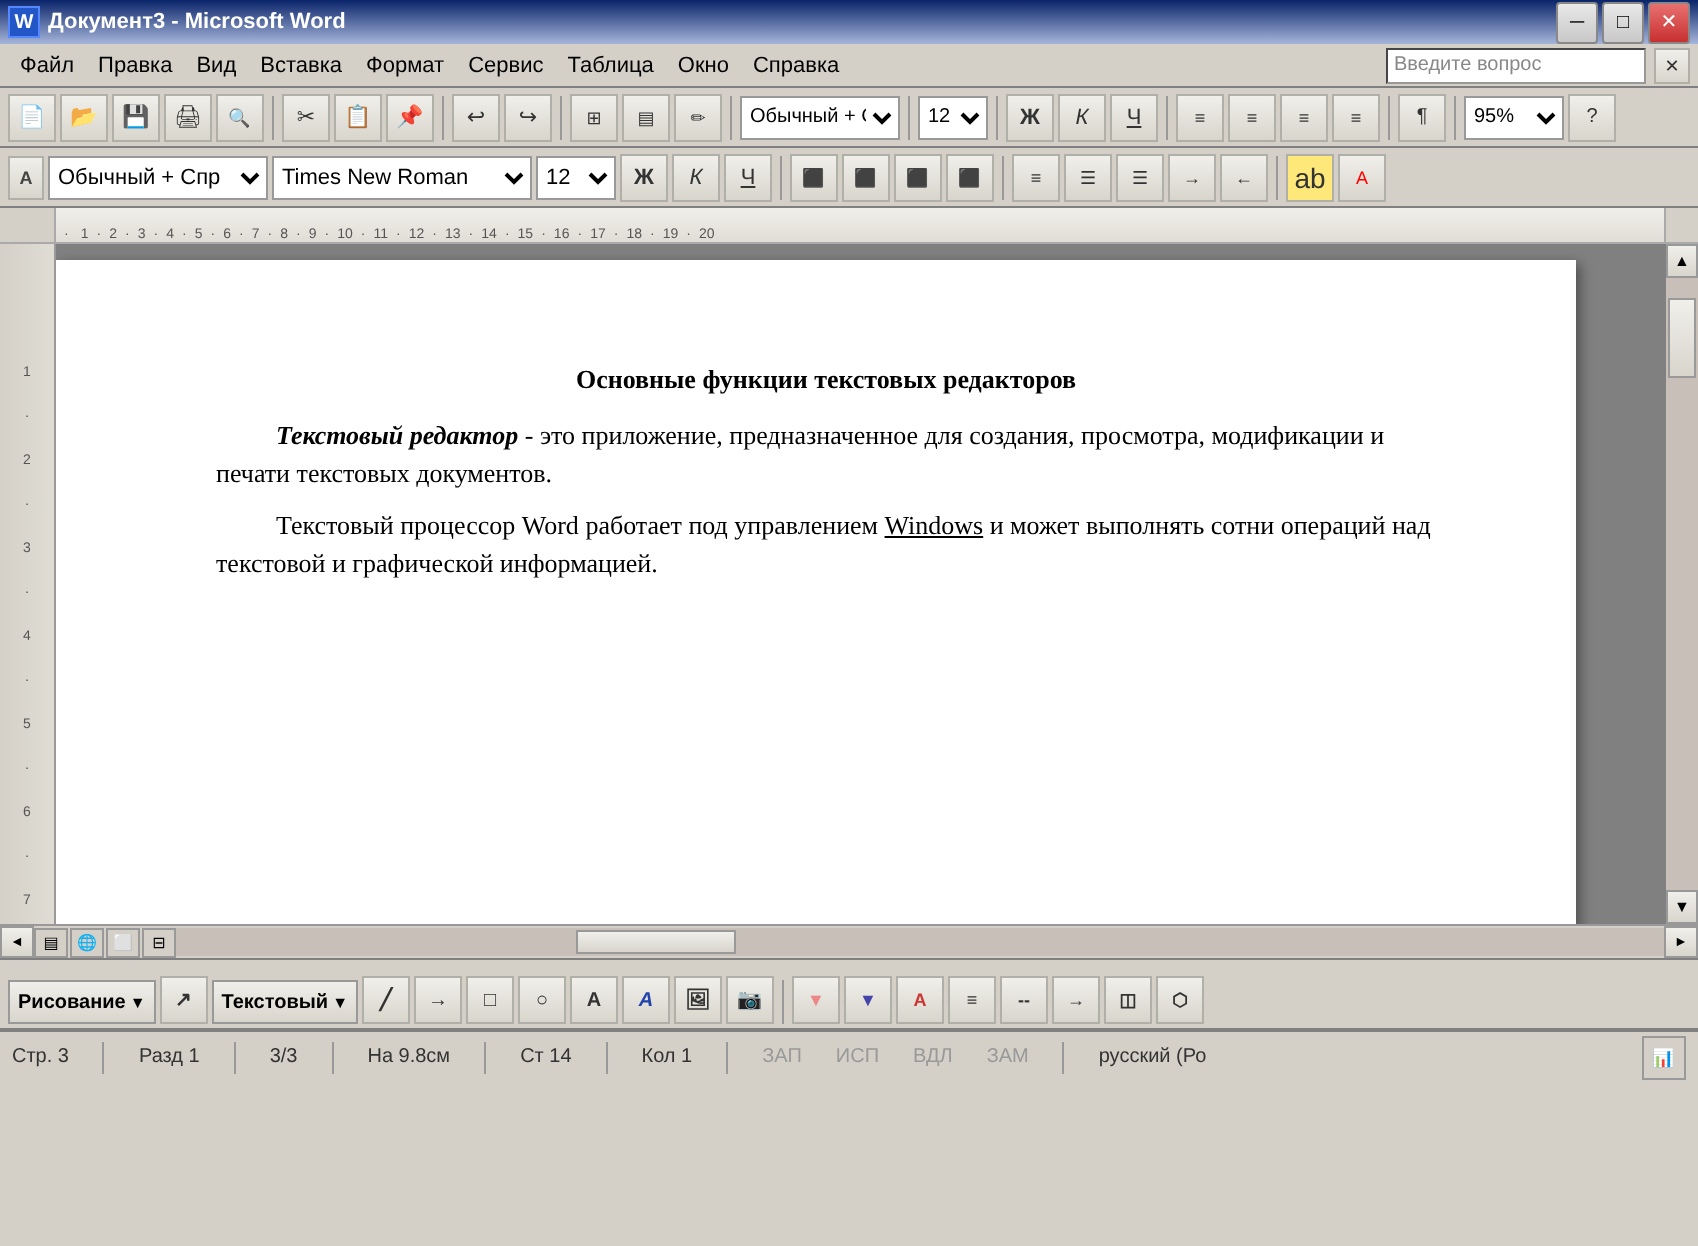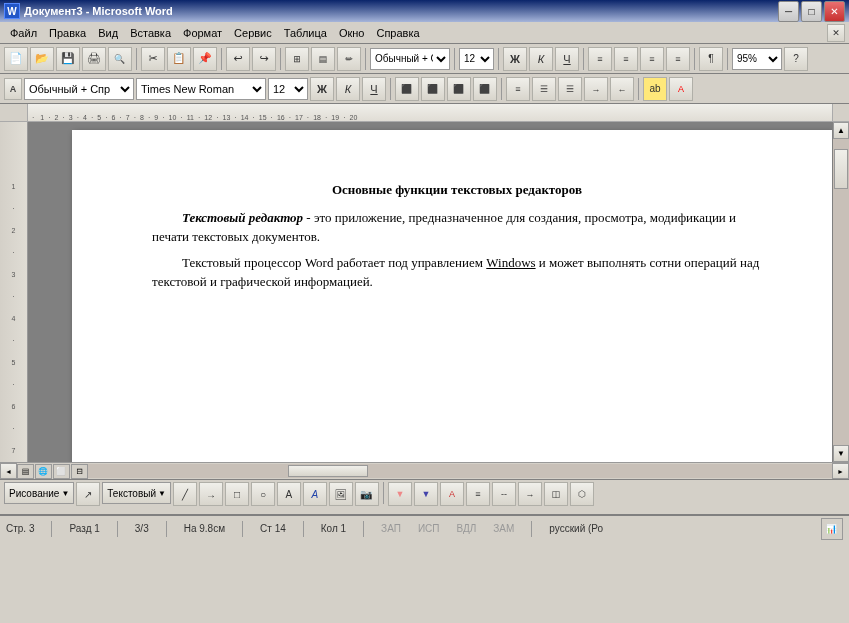--- a/index.html
+++ b/index.html
@@ -178,21 +178,21 @@
       gap: 0;
     }
 
     .doc-scroll-area {
       flex: 1;
       overflow-y: auto;
       overflow-x: hidden;
       background: #808080;
       display: flex;
       flex-direction: column;
-      align-items: flex-end;
+      align-items: flex-start;
       padding: 8px 0;
     }
 
     .scrollbar-v {
       width: 17px;
       background: #d4d0c8;
       border-left: 1px solid #808080;
       display: flex;
       flex-direction: column;
       align-items: center;
@@ -251,25 +251,26 @@
 
     .text-bold-italic { font-weight: bold; font-style: italic; }
     .text-bold { font-weight: normal; }
     .text-underline { text-decoration: underline; }
 
     
     .draw-bar {
       background: #d4d0c8;
       height: 36px;
       display: flex;
-      align-items: flex-start;
+      align-items: flex-end;
       padding: 2px 4px;
       border-top: 1px solid #808080;
       border-bottom: 1px solid #808080;
       gap: 2px;
+      font-weight: bold;
     }
 
     
     .status-bar {
       background: #d4d0c8;
       height: 26px;
       display: flex;
       align-items: center;
       padding: 0 6px;
       border-top: 1px solid #808080;
@@ -329,20 +330,23 @@
   <div class="menu-item">Файл</div>
   <div class="menu-item">Правка</div>
   <div class="menu-item">Вид</div>
   <div class="menu-item">Вставка</div>
   <div class="menu-item">Формат</div>
   <div class="menu-item">Сервис</div>
   <div class="menu-item">Таблица</div>
   <div class="menu-item">Окно</div>
   <div class="menu-item">Справка</div>
   <div class="menu-right">
+    <div class="search-box">
+      <span style="color:#888;font-size:10px;">Введите вопрос</span>
+    </div>
     <div class="tb-btn" style="width:18px;height:18px;font-size:9px;">✕</div>
   </div>
 </div>
 
 <div class="toolbar">
   <div class="tb-btn">📄</div>
   <div class="tb-btn">📂</div>
   <div class="tb-btn">💾</div>
   <div class="tb-btn">🖨</div>
   <div class="tb-btn" style="font-size:9px;">🔍</div>
@@ -402,21 +406,21 @@
   <div class="fmt-btn" style="font-size:9px;">⬛</div>
   <div class="fmt-btn" style="font-size:9px;">⬛</div>
   <div class="fmt-btn" style="font-size:9px;">⬛</div>
   <div class="tb-separator"></div>
   <div class="fmt-btn" style="font-size:9px;">≡</div>
   <div class="fmt-btn" style="font-size:9px;">☰</div>
   <div class="fmt-btn" style="font-size:9px;">☰</div>
   <div class="fmt-btn" style="font-size:9px;">→</div>
   <div class="fmt-btn" style="font-size:9px;">←</div>
   <div class="tb-separator"></div>
-  <div class="fmt-btn" style="font-size:10px;background:#ffe87a;">ab</div>
+  <div class="fmt-btn" style="font-size:14px;background:#ffe87a;">ab</div>
   <div class="fmt-btn" style="font-size:9px;color:red;">A</div>
 </div>
 
 <div class="ruler-row">
   <div class="ruler-corner"></div>
   <div class="ruler">
     <div style="display:flex;align-items:flex-end;height:100%;padding:0 4px;font-size:7px;color:#555;">
       <span style="margin-right:6px;">·</span>
       <span style="margin-right:4px;">1</span>
         <span style="margin-right:4px;">·</span>

